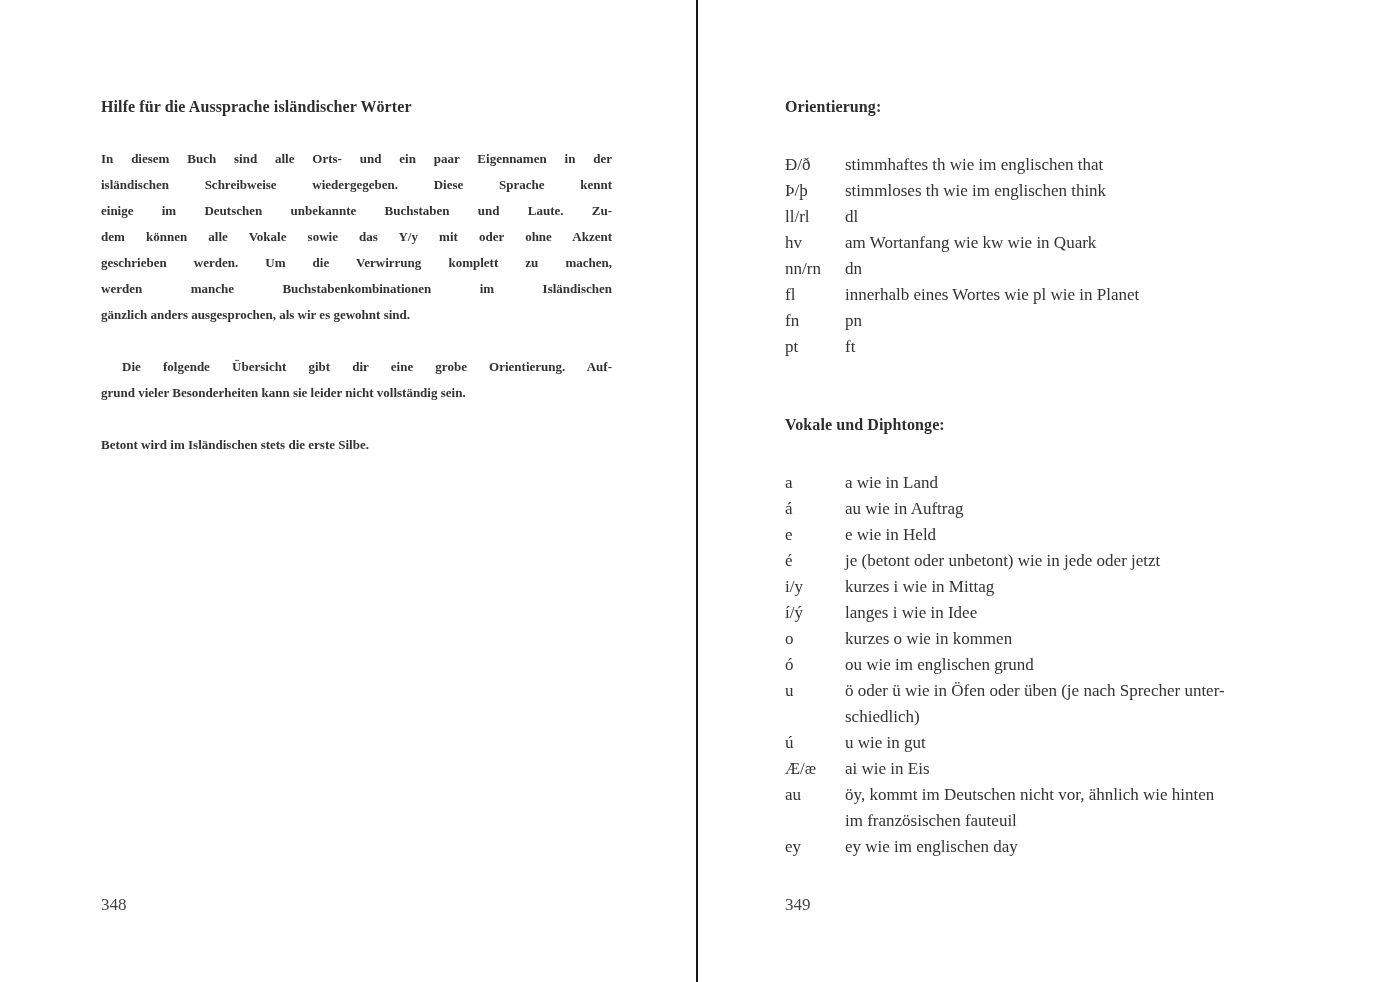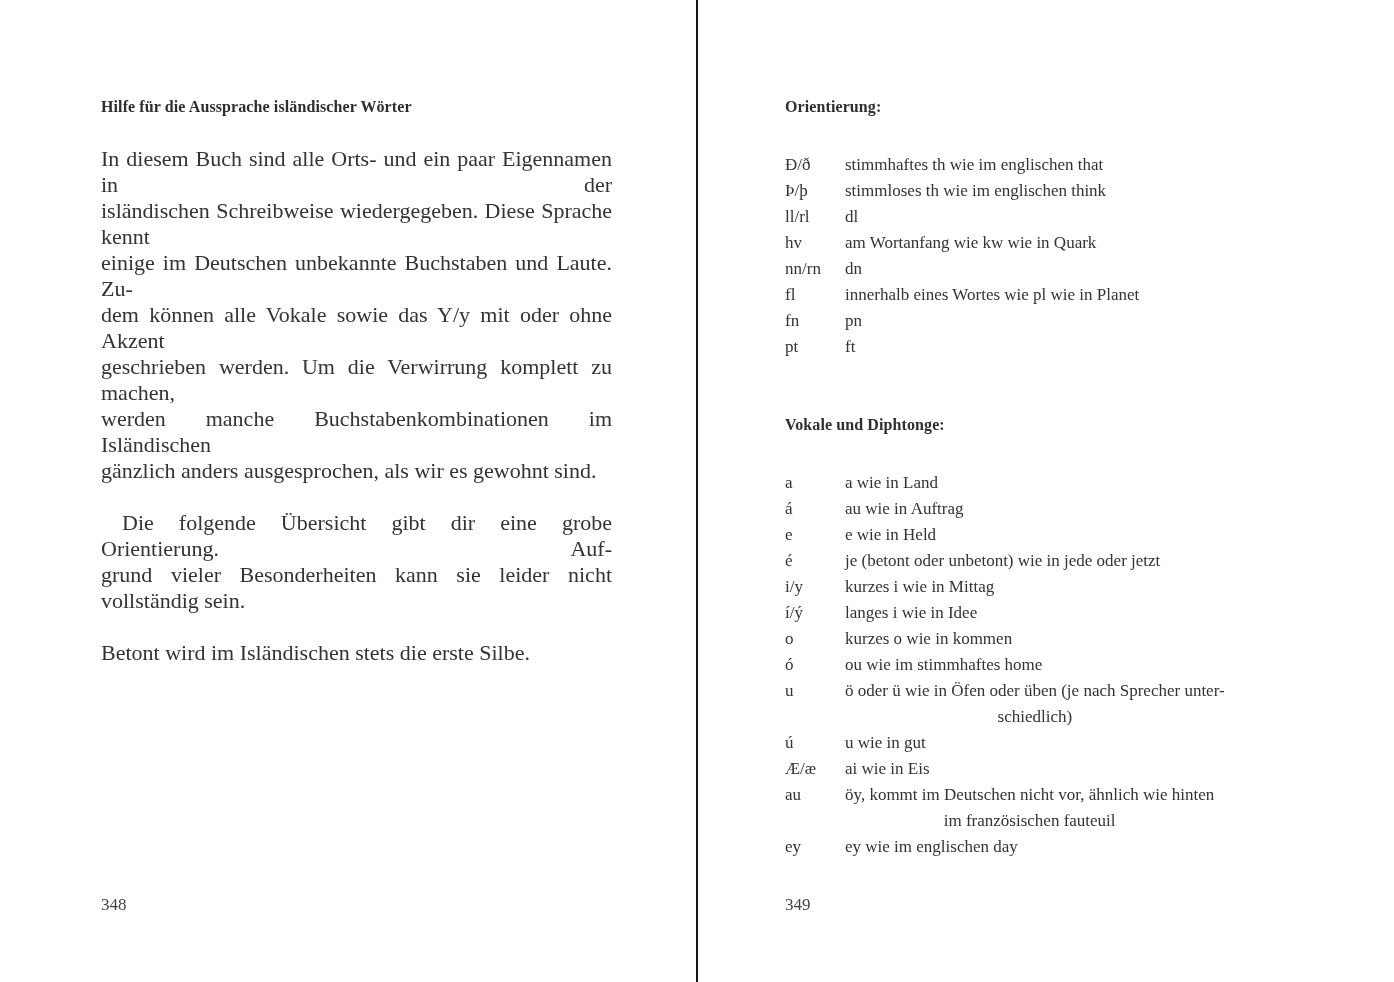--- a/index.html
+++ b/index.html
@@ -24,36 +24,36 @@
 
   .heading {
     font-size: 16px; font-weight: bold;
     line-height: 26px; color: #2e2e2e;
     letter-spacing: 0.1px;
   }
 
   .paragraph { margin-top: 26px; }
   .paragraph.tight { }
   .pline {
-    font-size: 22px; line-height: 26px;
-    text-align: justify; text-align-last: justify;
+    font-size: 13px; line-height: 26px;
+    text-align: justify; text-align-last: justify; font-weight: bold;
   }
   .pline.last { text-align-last: left; }
   .pline.indent { text-indent: 21px; }
 
   .entries { margin-top: 32px; }
   .section + .section { margin-top: 52px; }
   .entry { display: flex; }
   .entry-term {
     width: 60px; flex: 0 0 60px;
     font-size: 17px; line-height: 26px;
     white-space: nowrap;
   }
   .entry-def { font-size: 17px; line-height: 26px; }
-  .def-line { white-space: nowrap; text-align: center; }
+  .def-line { white-space: nowrap; }
 
   .pagenum {
     position: absolute; top: 893px;
     font-size: 17px; line-height: 24px;
     text-align: left; color: #444444;
   }
   .pagenum-left  { left: 101px; width: 511px; }
   .pagenum-right { left: 785px; width: 510px; }
 </style>
 </head>
@@ -181,21 +181,21 @@
             </div>
             <div class="entry">
               <div class="entry-term">o</div>
               <div class="entry-def">
                 <div class="def-line">kurzes o wie in kommen</div>
               </div>
             </div>
             <div class="entry">
               <div class="entry-term">ó</div>
               <div class="entry-def">
-                <div class="def-line">ou wie im stimmhaftes home</div>
+                <div class="def-line">ou wie im englischen grund</div>
               </div>
             </div>
             <div class="entry">
               <div class="entry-term">u</div>
               <div class="entry-def">
                 <div class="def-line">ö oder ü wie in Öfen oder üben (je nach Sprecher unter-</div>
                 <div class="def-line">schiedlich)</div>
               </div>
             </div>
             <div class="entry">

